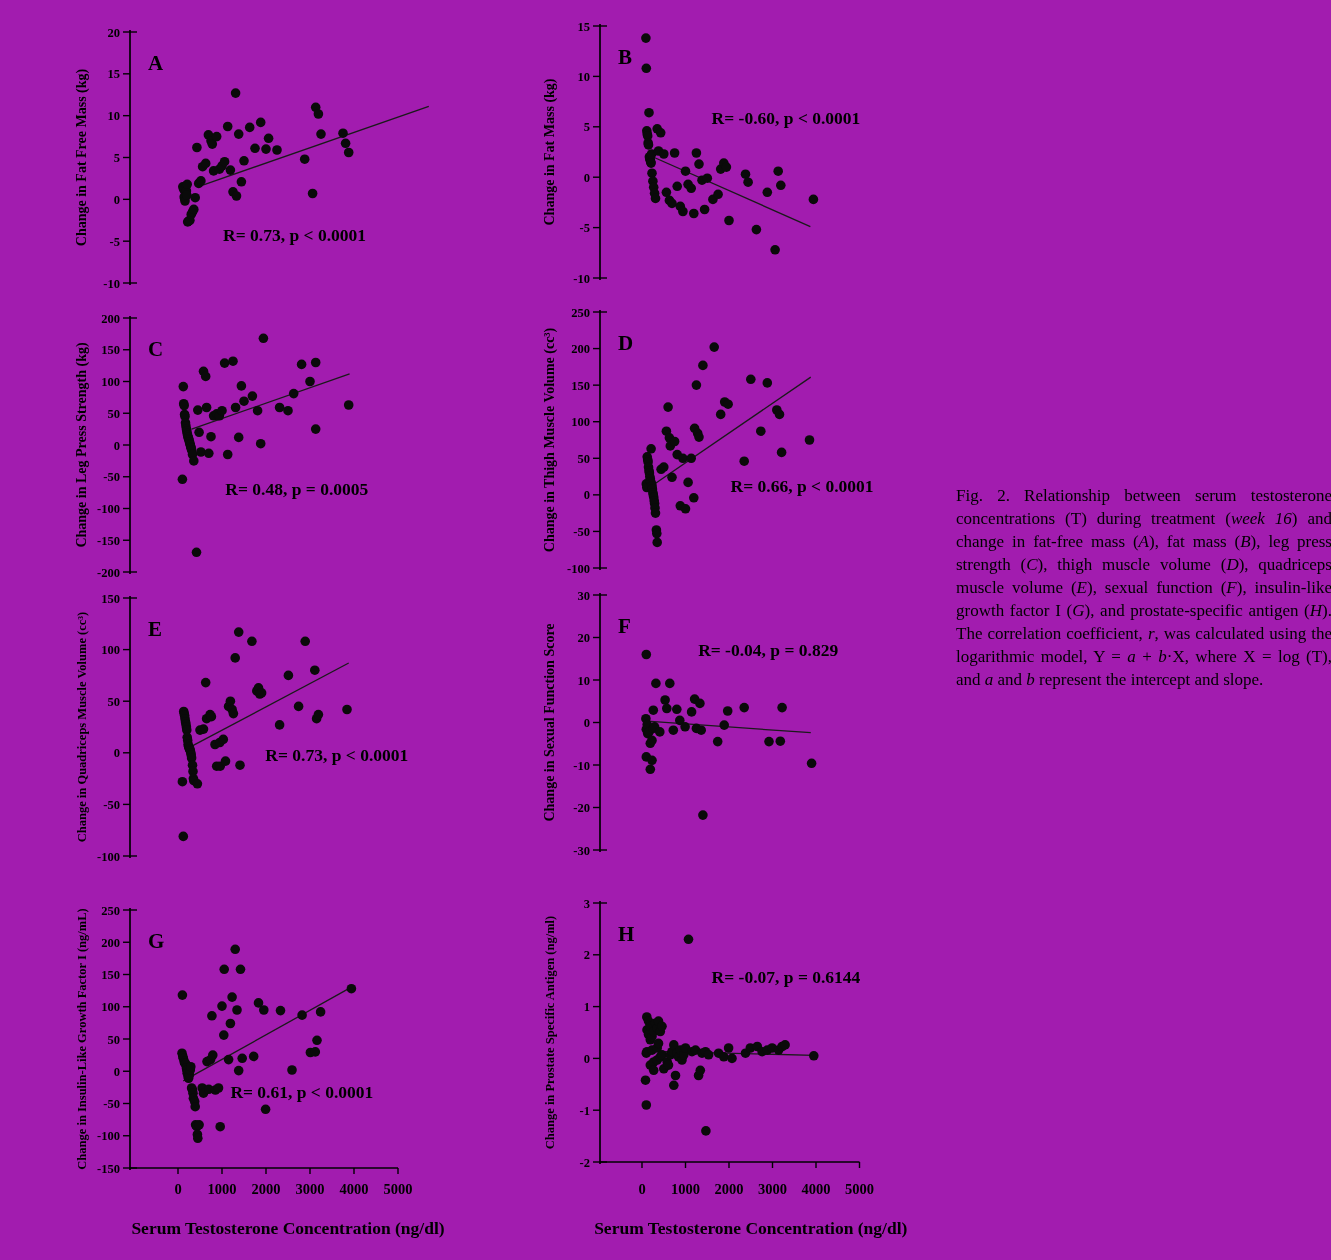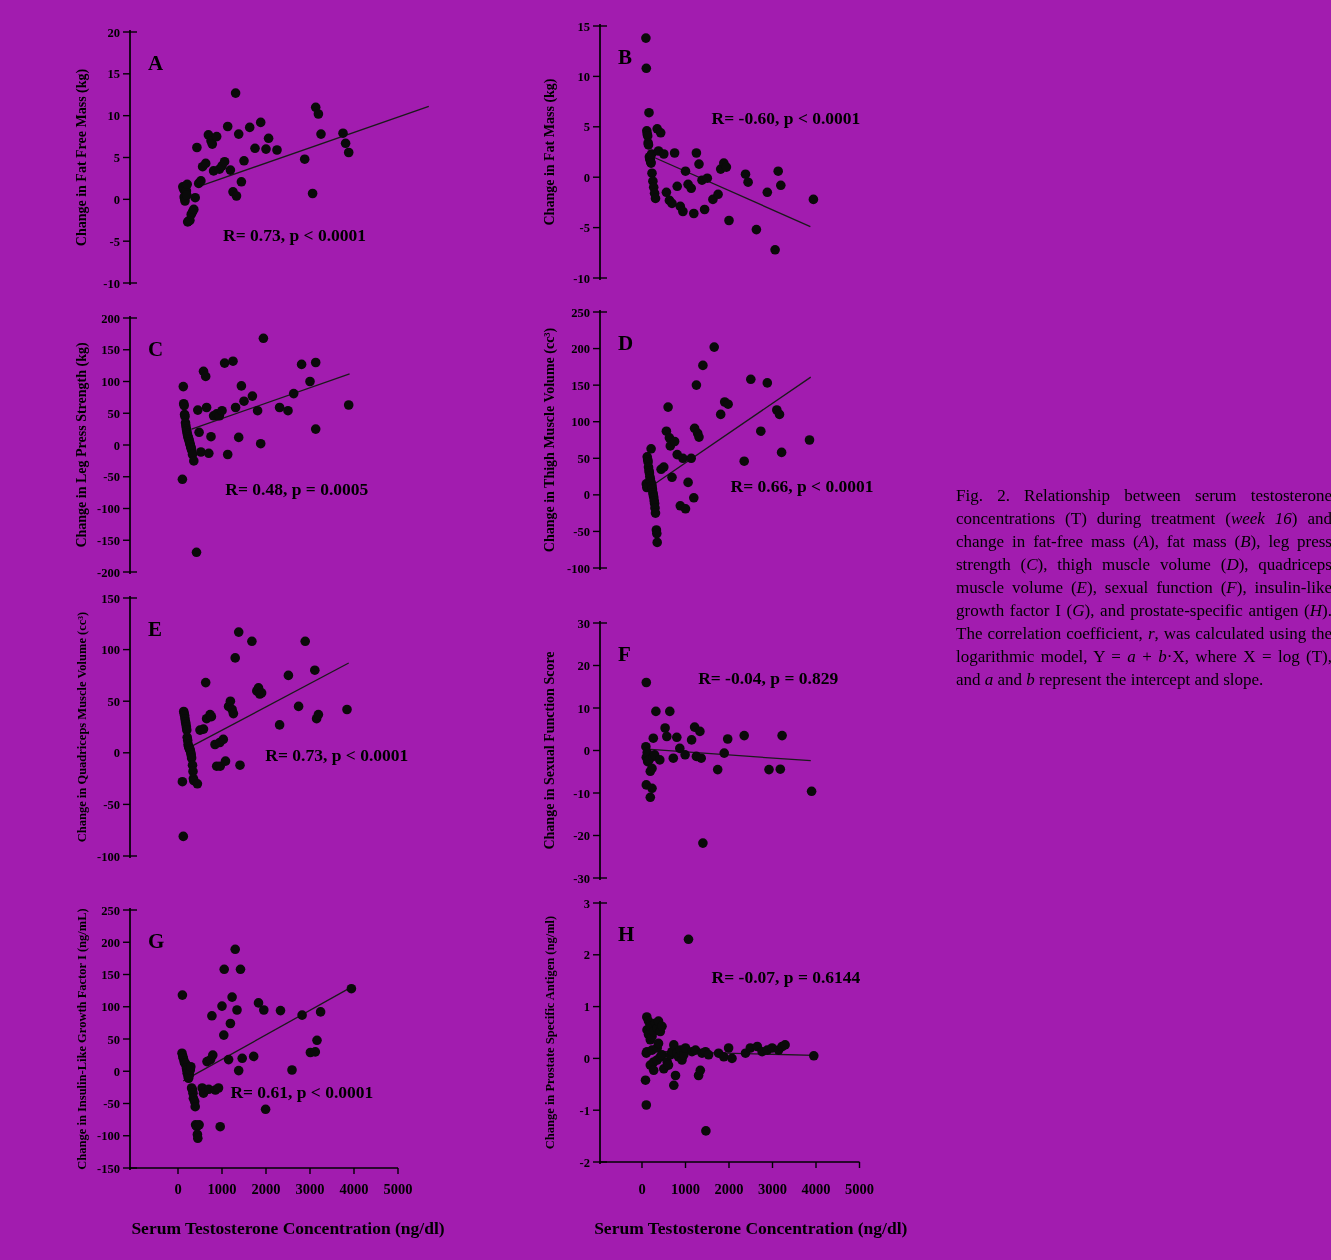--- a/index.html
+++ b/index.html
@@ -412,21 +412,21 @@
           <circle cx="228.4" cy="92.4" r="4.8" fill="#0a0a0a"></circle>
           <circle cx="238.6" cy="123.4" r="4.8" fill="#0a0a0a"></circle>
           <circle cx="245.2" cy="58.3" r="4.8" fill="#0a0a0a"></circle>
           <circle cx="254.8" cy="87.2" r="4.8" fill="#0a0a0a"></circle>
           <circle cx="256.6" cy="135.7" r="4.8" fill="#0a0a0a"></circle>
           <circle cx="258.4" cy="131.6" r="4.8" fill="#0a0a0a"></circle>
           <circle cx="287.0" cy="126.5" r="4.8" fill="#0a0a0a"></circle>
         </g>
         <text x="276.84000000000003" y="178.056" text-anchor="middle" font-size="17.5px">R= 0.73, p &lt; 0.0001</text>
       </svg></div>
-  <div class="panel" style="left: 528px; top: 583px; margin-top: 28px;"><svg width="432" height="292" viewBox="0 0 432 292">
+  <div class="panel" style="left: 528px; top: 583px;"><svg width="432" height="292" viewBox="0 0 432 292">
         <line x1="72" y1="10" x2="72" y2="269" stroke="#000" stroke-width="1.7"></line>
         <line x1="72" y1="12" x2="79" y2="12" stroke="#000" stroke-width="1.4"></line>
         <line x1="72" y1="267" x2="79" y2="267" stroke="#000" stroke-width="1.4"></line>
         <line x1="65" y1="12" x2="72" y2="12" stroke="#000" stroke-width="1.4"></line>
         <text x="62" y="16.5" text-anchor="end" font-size="12.5px">30</text>
         <line x1="65" y1="54.5" x2="72" y2="54.5" stroke="#000" stroke-width="1.4"></line>
         <text x="62" y="59" text-anchor="end" font-size="12.5px">20</text>
         <line x1="65" y1="97" x2="72" y2="97" stroke="#000" stroke-width="1.4"></line>
         <text x="62" y="101.5" text-anchor="end" font-size="12.5px">10</text>
         <line x1="65" y1="139.5" x2="72" y2="139.5" stroke="#000" stroke-width="1.4"></line>

